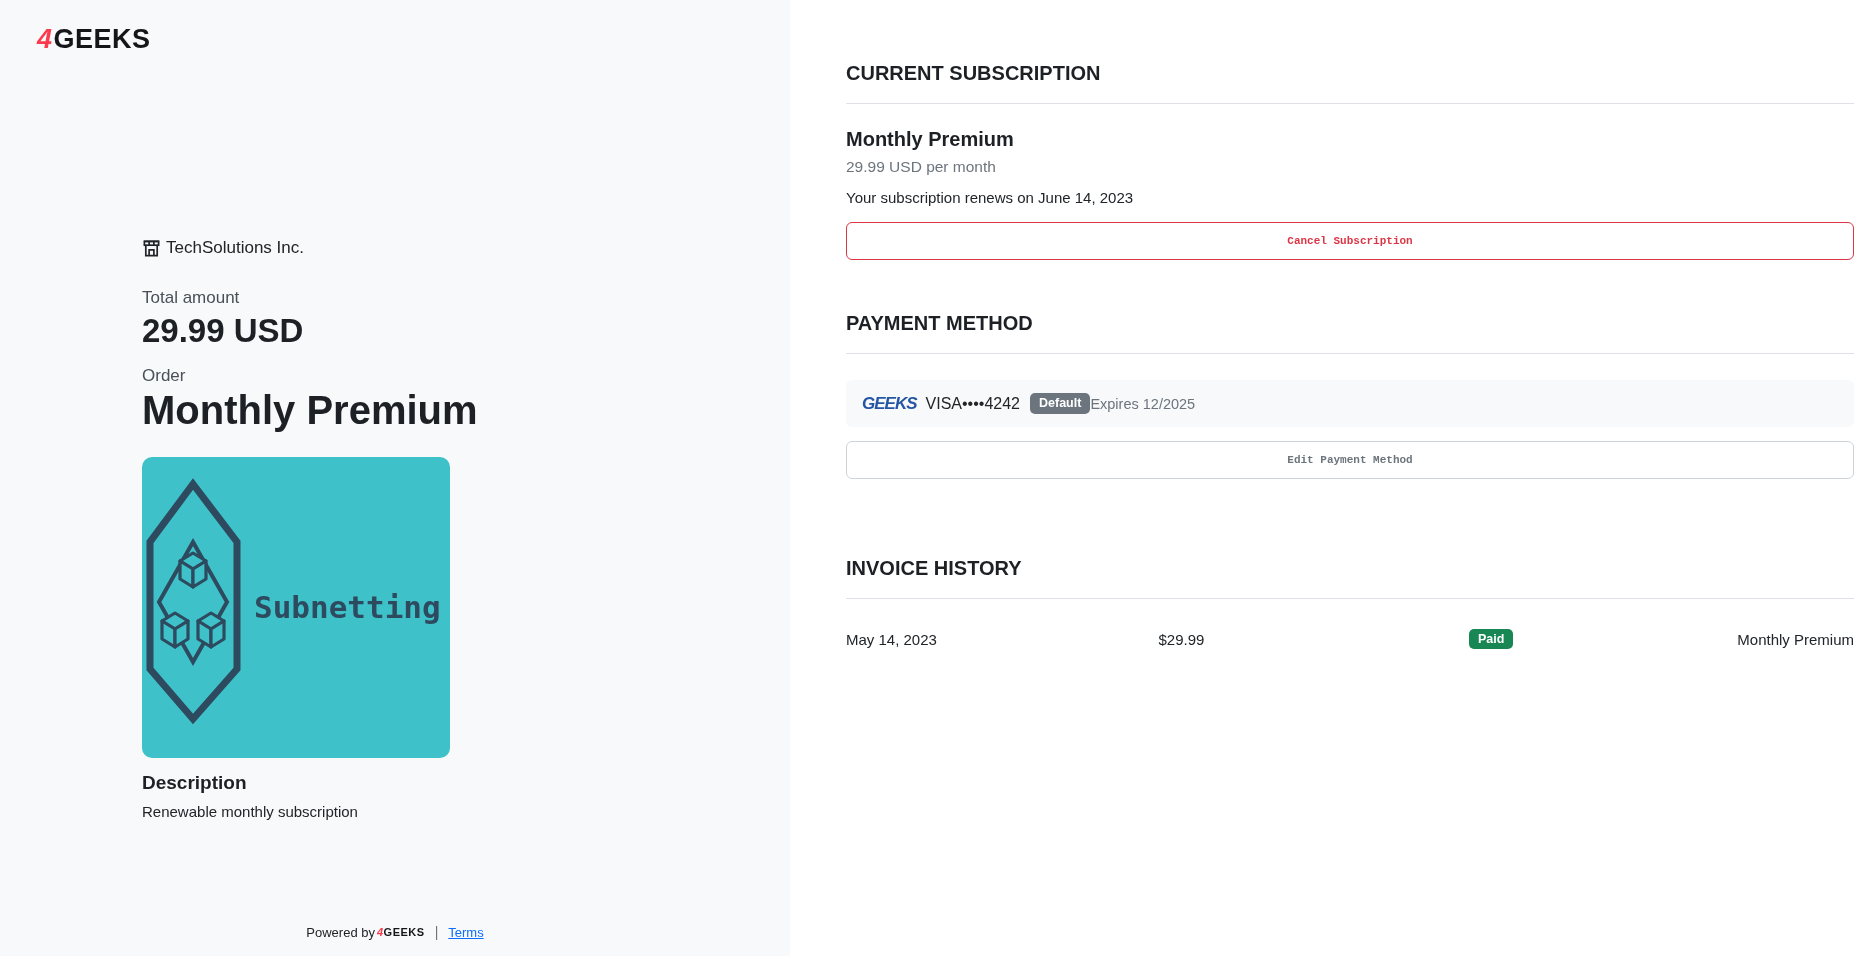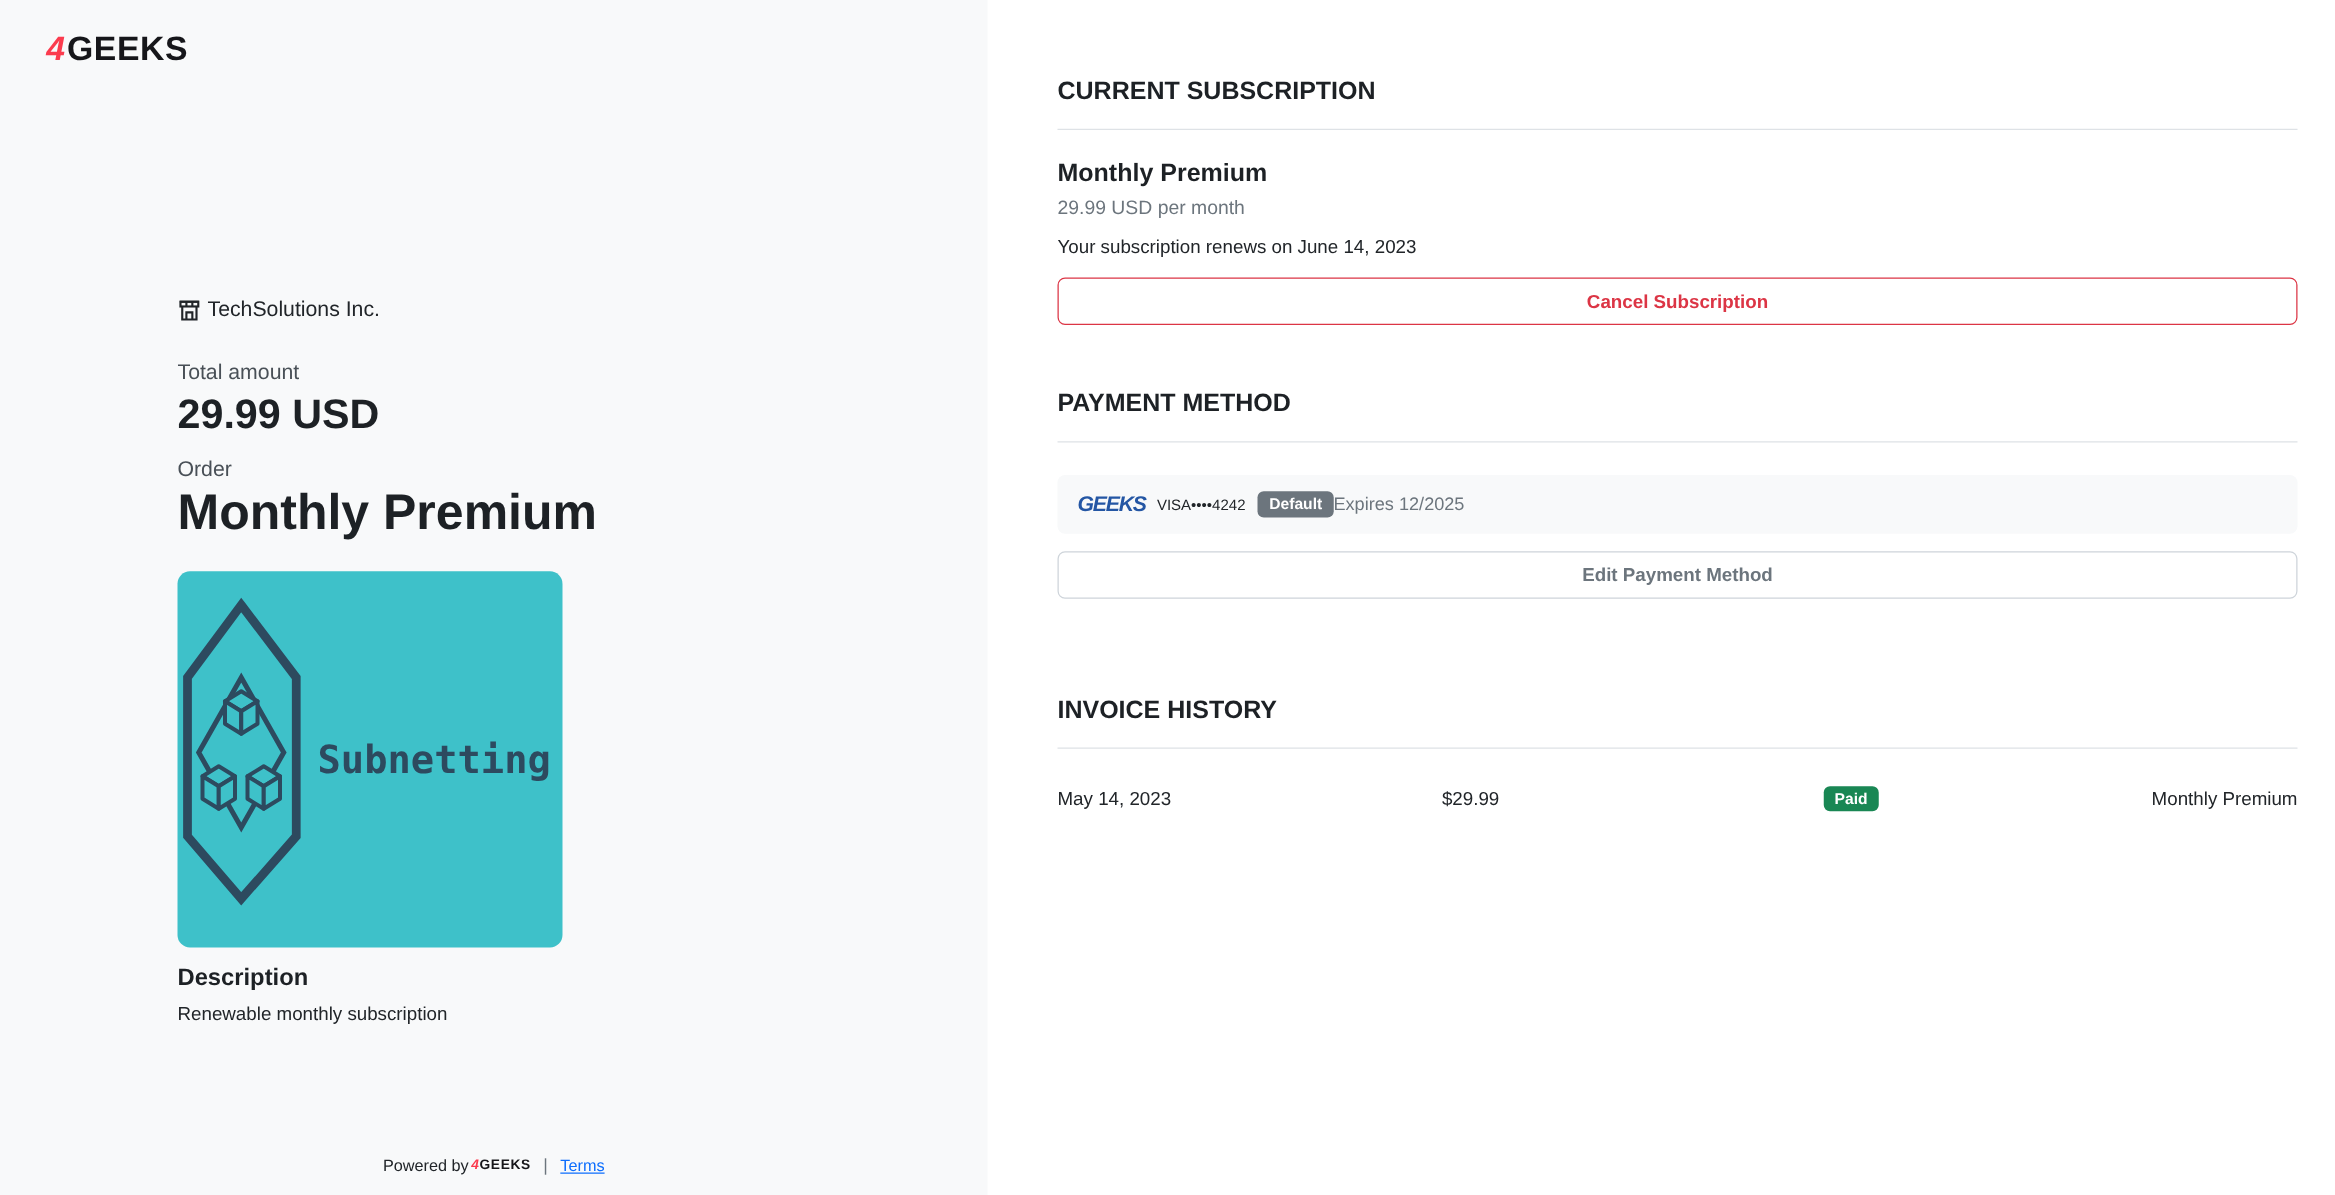--- a/index.html
+++ b/index.html
@@ -95,21 +95,21 @@
   .footer-sep { margin: 0 10px; color: #6c757d; font-size: 14px; }
   .terms-link {
     color: #0d6efd;
     text-decoration: underline;
     cursor: pointer;
   }
 
   
   .right-panel {
     flex: 1;
-    padding: 62px 30px 0 56px;
+    padding: 62px 14px 0 56px;
   }
   .section-heading {
     font-size: 20px;
     font-weight: 700;
     color: #1d2125;
   }
   .divider {
     border: none;
     border-top: 1px solid #dee2e6;
     margin-top: 18px;
@@ -129,22 +129,22 @@
     margin-top: 13px;
     font-size: 15px;
     color: #212529;
   }
   .btn {
     display: block;
     width: 100%;
     height: 38px;
     background: #ffffff;
     border-radius: 6px;
-    font-family: Liberation Sans, sans-serif;
-    font-size: 15px;
+    font-family: Liberation Mono, monospace;
+    font-size: 11px;
     font-weight: 700;
     cursor: pointer;
   }
   .btn-cancel {
     margin-top: 16px;
     border: 1px solid #dc3545;
     color: #dc3545;
   }
   .btn-edit {
     margin-top: 14px;
@@ -161,21 +161,21 @@
     padding: 0 16px;
   }
   .visa-logo {
     font-style: italic;
     font-weight: 800;
     font-size: 17px;
     letter-spacing: -1px;
     color: #2456a4;
     margin-right: 9px;
   }
-  .card-number { font-size: 12px; color: #212529; }
+  .card-number { font-size: 16px; color: #212529; }
   .badge {
     color: #ffffff;
     font-size: 12.5px;
     font-weight: 700;
     border-radius: 5px;
     padding: 4px 9px;
     line-height: 1;
   }
   .badge-default { background: #6c757d; margin-left: 10px; }
   .badge-paid { background: #198754; }

